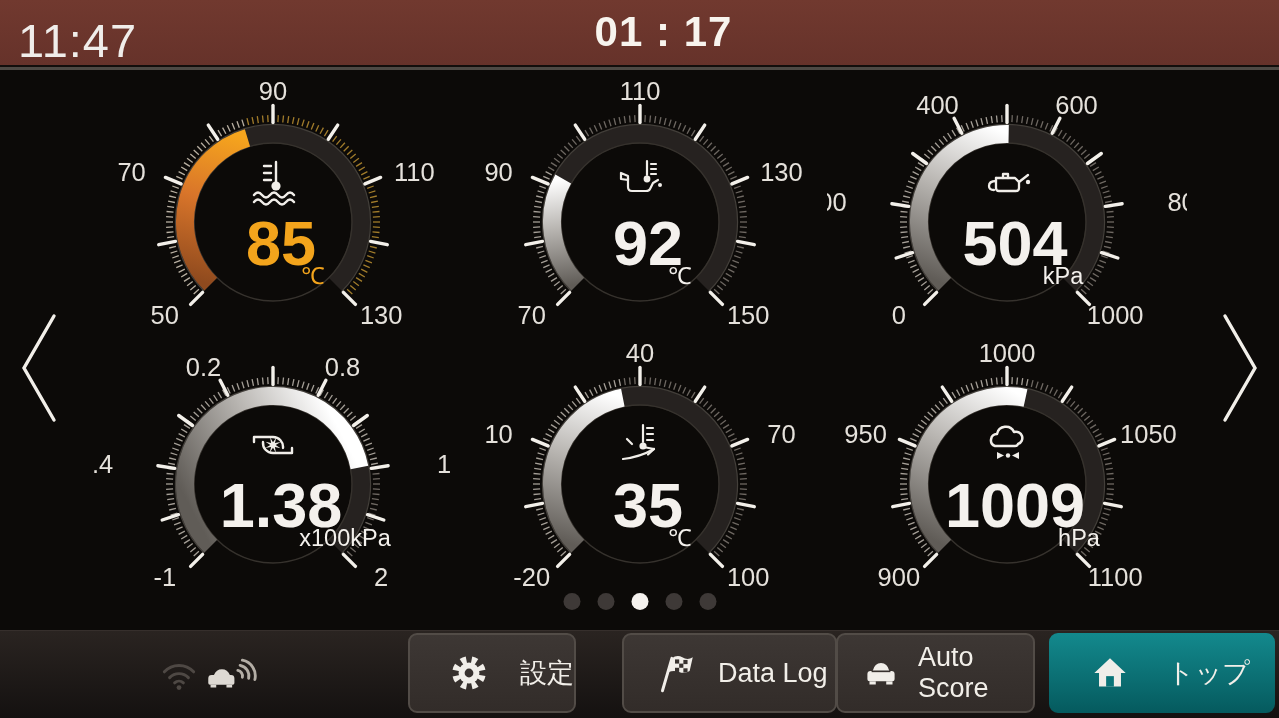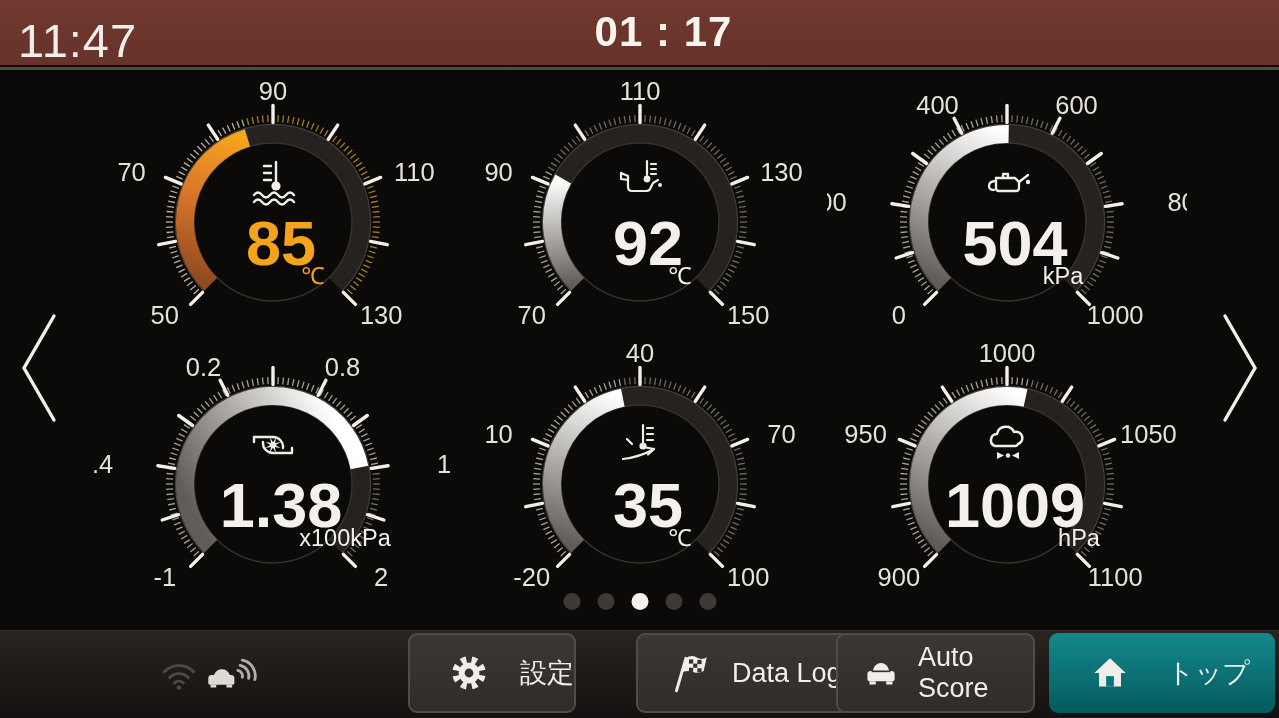--- a/index.html
+++ b/index.html
@@ -36,21 +36,21 @@
               background:linear-gradient(180deg,#2a2421,#141110);border-top:1px solid #362f2c;}
   .clock{position:absolute;left:18px;top:13px;font-size:47px;color:#f0edea;letter-spacing:1px;}
   .wifi-ic{position:absolute;left:156px;top:652px;}
   .carsig-ic{position:absolute;left:202px;top:650px;}
 
   .nav-btn{position:absolute;top:633px;height:80px;border-radius:9px;box-sizing:border-box;
            background:linear-gradient(180deg,#3d3734,#322c29);border:2px solid #524c47;
            display:flex;align-items:center;color:#f2efe9;font-size:27px;cursor:pointer;}
   .nav-btn .ic{display:flex;margin-left:36px;margin-right:28px;}
   .nb0{left:408px;width:168px}
-  .nb1{left:636px;width:215px}
+  .nb1{left:622px;width:215px}
   .nb1 .ic{margin-left:28px;margin-right:20px;}
   .nb2{left:836px;width:199px}
   .nb2 .ic{margin-left:20px;margin-right:14px;}
   .nb3{left:1049px;width:226px;background:linear-gradient(180deg,#13898d,#055a5e);border:none;}
   .nb3 .ic{margin-left:38px;margin-right:34px;}
 </style>
 </head>
 <body>
 
 <div class="screen">

